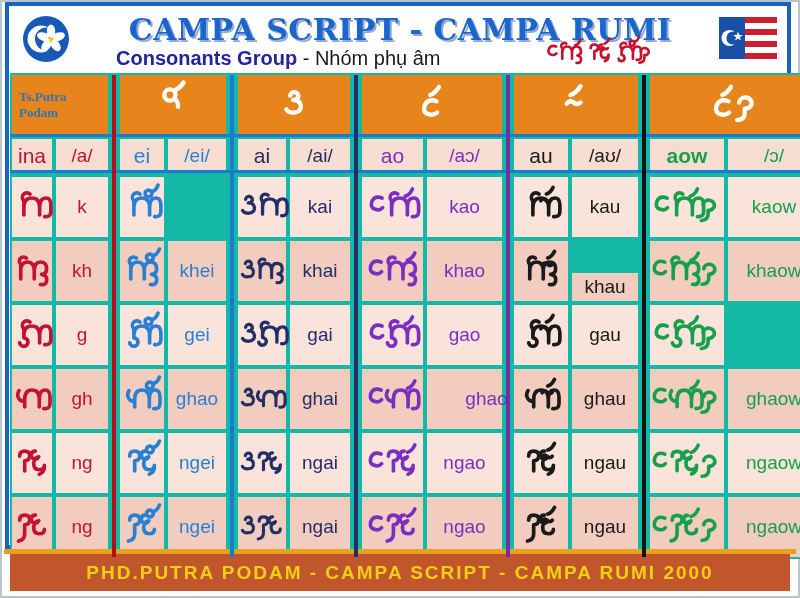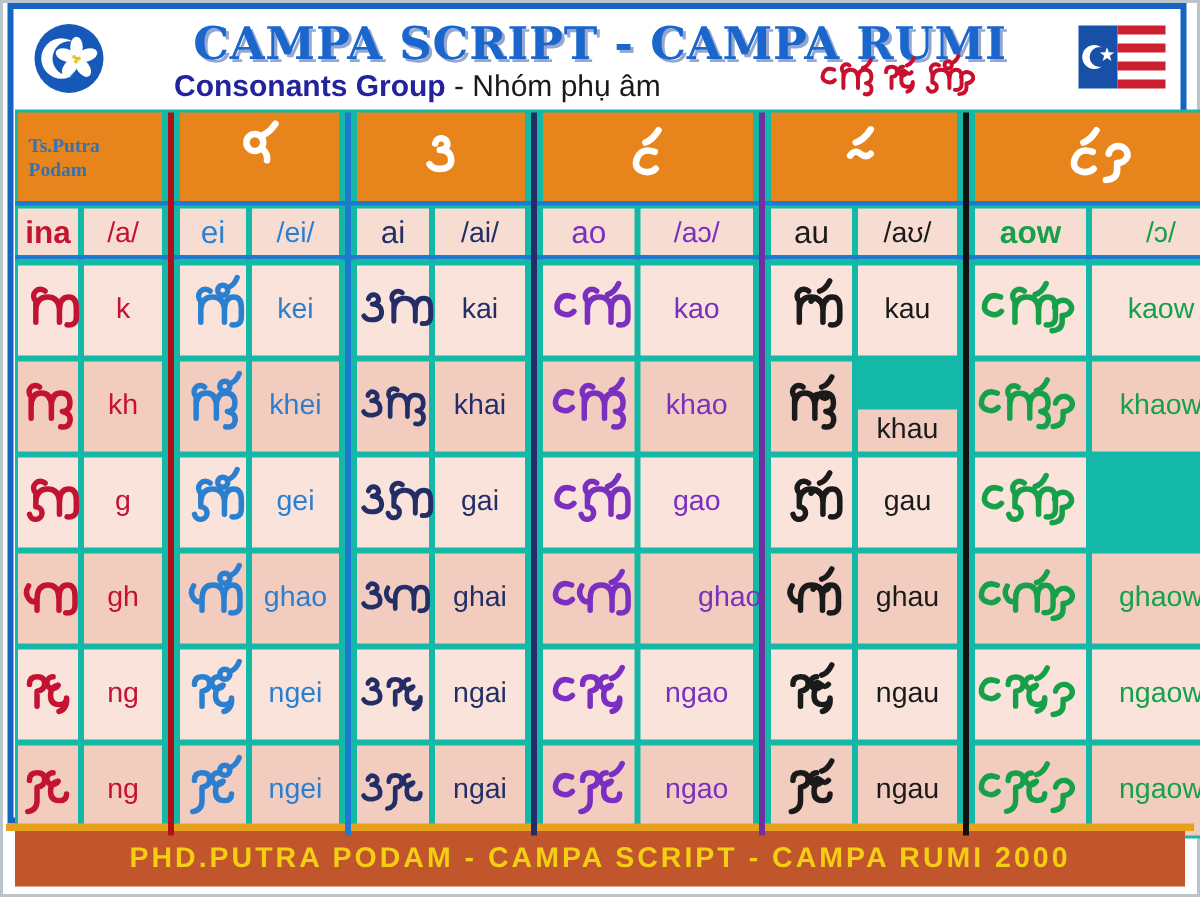--- a/index.html
+++ b/index.html
@@ -136,21 +136,21 @@
               <path d="M26,26q-14,-5 -19,7q-4,11 7,14q8,2 13,-3 M16,16q8,-3 14,-13" transform="translate(2,0)"></path>
               <path d="M7,28a10,9.5 0 1 1 20,3q-3,7 -11,7 M16,38v7q0,10 -12,11" transform="translate(38,0)"></path>
             </g>
           </svg>
         </div>
         <div class="sep" style="grid-column: 3; background: rgb(176, 17, 23);"></div>
         <div class="sep" style="grid-column: 6; background: rgb(30, 122, 207);"></div>
         <div class="sep" style="grid-column: 9; background: rgb(35, 46, 102);"></div>
         <div class="sep" style="grid-column: 12; background: rgb(112, 48, 160);"></div>
         <div class="sep" style="grid-column: 15; background: rgb(17, 17, 17);"></div>
-        <div class="cell pink-h pname" style="grid-area: 2 / 1; color: rgb(195, 18, 50); font-weight: 700; justify-content: center;">
+        <div class="cell pink-h pname" style="grid-area: 2 / 1; color: rgb(195, 18, 50); font-weight: 400; justify-content: center;">
           <span>ina</span>
         </div>
         <div class="cell pink-h pipa" style="grid-area: 2 / 2; color: rgb(195, 18, 50);">/a/</div>
         <div class="cell pink-h pname" style="grid-area: 2 / 4; color: rgb(43, 127, 208); font-weight: 400;">
           <span>ei</span>
         </div>
         <div class="cell pink-h pipa" style="grid-area: 2 / 5; color: rgb(43, 127, 208);">/ei/</div>
         <div class="cell pink-h pname" style="grid-area: 2 / 7; color: rgb(35, 46, 102); font-weight: 400;">
           <span>ai</span>
         </div>
@@ -176,21 +176,20 @@
         </div>
         <div class="cell pink-a latin" style="grid-area: 3 / 2; color: rgb(195, 18, 50);">k</div>
         <div class="cell pink-a glyph" style="grid-area: 3 / 4; color: rgb(43, 127, 208);">
           <svg viewBox="0 0 58 64" style="height:36px">
             <g stroke="currentColor" fill="none" stroke-width="6.5" stroke-linecap="round" stroke-linejoin="round">
               <path d="M23,9a8,8 0 1 0 -11,12 M12,21v25 M12,33q0,-17 14,-17q14,0 14,17v13 M40,33q0,-17 11,-17q9,0 9,13v11q0,10 -11,9" transform="translate(2,0)"></path>
               <path d="M12,8a6,6 0 1 1 -12,0a6,6 0 1 1 12,0 M14,4q6,-3 9,-11" transform="translate(34,0)"></path>
             </g>
           </svg>
         </div>
-        <div class="cell pink-a latin" style="grid-area: 3 / 5; color: rgb(43, 127, 208);">kei</div>
         <div class="cell pink-a glyph" style="grid-area: 3 / 7; color: rgb(35, 46, 102);">
           <svg viewBox="0 0 90 64" style="height:36px">
             <g stroke="currentColor" fill="none" stroke-width="6.5" stroke-linecap="round" stroke-linejoin="round">
               <path d="M11,17a6.5,6.5 0 1 1 13,2q-2,5 -8,5q11,0 12,9q1,10 -10,11q-10,1 -13,-5" transform="translate(2,0)"></path>
               <path d="M23,9a8,8 0 1 0 -11,12 M12,21v25 M12,33q0,-17 14,-17q14,0 14,17v13 M40,33q0,-17 11,-17q9,0 9,13v11q0,10 -11,9" transform="translate(34,0)"></path>
             </g>
           </svg>
         </div>
         <div class="cell pink-a latin" style="grid-area: 3 / 8; color: rgb(35, 46, 102);">kai</div>
         <div class="cell pink-a glyph" style="grid-area: 3 / 10; color: rgb(123, 47, 192);">

